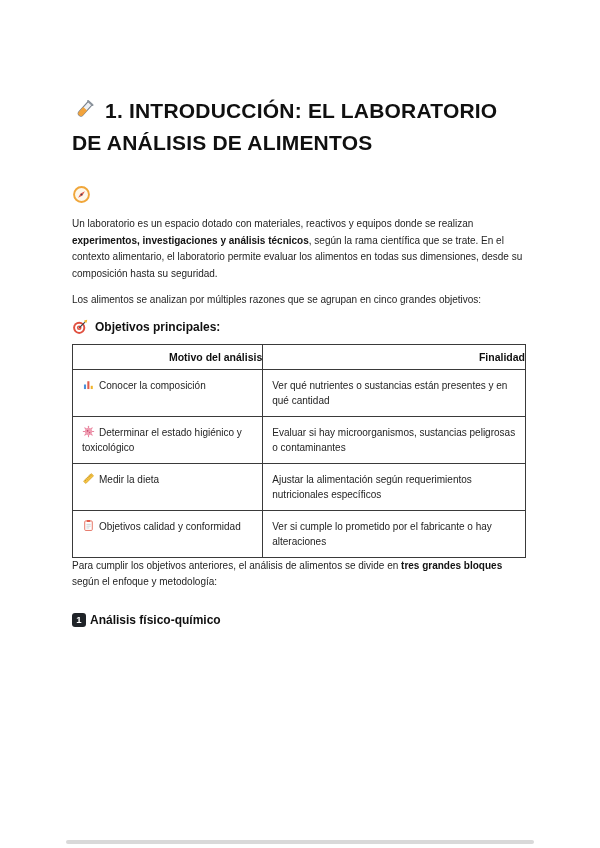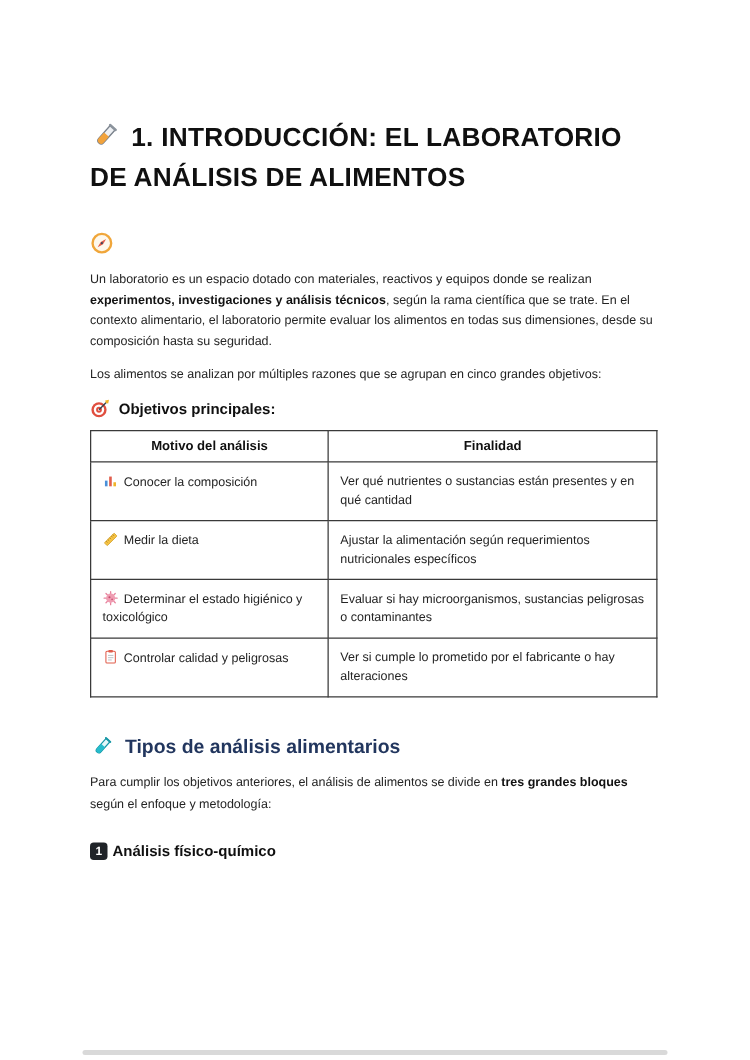--- a/index.html
+++ b/index.html
@@ -29,21 +29,21 @@
   .body strong { font-weight: 700; color: #121212; }
 
   .h3 {
     display: flex; align-items: center; gap: 7px;
     font-size: 12px; font-weight: 700; color: #101010; margin: 8px 0 9px 0;
   }
   .ic-h3 { width: 16px; height: 16px; flex: none; }
 
   .tbl { width: 100%; border-collapse: collapse; margin-top: 2px; }
   .tbl th, .tbl td { border: 1.2px solid #3a3a3a; }
-  .tbl th { font-size: 10.5px; font-weight: 700; text-align: center; padding: 6px 0; color: #101010; margin-left: 48px; }
+  .tbl th { font-size: 10.5px; font-weight: 700; text-align: right; padding: 6px 0; color: #101010; margin-left: 48px; }
   .tbl td { font-size: 10px; line-height: 15px; padding: 8px 9px; vertical-align: top; color: #242424; }
   .tbl td.motivo { width: 42%; }
   .ic-sm { width: 13px; height: 13px; vertical-align: -2.5px; margin-right: 4px; }
 
   .h3b {
     display: flex; align-items: center; gap: 4px;
     font-size: 12px; font-weight: 700; color: #101010; margin: 22px 0 0 0;
   }
   .keycap {
     width: 14px; height: 14px; background: #1f2328; color: #ffffff; flex: none;
@@ -109,76 +109,66 @@
         <tr>
           <td class="motivo"><svg class="ic-sm" viewBox="0 0 20 20">
               <rect x="3" y="10" width="3.2" height="7" fill="#4a90d9"></rect>
               <rect x="8.2" y="5" width="3.2" height="12" fill="#e05c4b"></rect>
               <rect x="13.4" y="12" width="3.2" height="5" fill="#f0b429"></rect>
             </svg><span>Conocer la composición</span></td>
           <td>Ver qué nutrientes o sustancias están presentes y en qué cantidad</td>
         </tr>
         <tr>
           <td class="motivo"><svg class="ic-sm" viewBox="0 0 20 20">
-              <g transform="rotate(-45 10 10)">
-                <rect x="1.5" y="7.6" width="17" height="5" rx="0.8" fill="#f6c344" stroke="#cf9c22" stroke-width="0.9"></rect>
-                <g stroke="#a87b1a" stroke-width="0.9">
-                  <line x1="4.5" y1="7.6" x2="4.5" y2="10"></line>
-                    <line x1="7.5" y1="7.6" x2="7.5" y2="10"></line>
-                  <line x1="10.5" y1="7.6" x2="10.5" y2="10"></line>
-                    <line x1="13.5" y1="7.6" x2="13.5" y2="10"></line>
-                  <line x1="16" y1="7.6" x2="16" y2="10"></line>
-                </g>
-              </g>
-            </svg><span>Medir la dieta</span></td>
-          <td>Ajustar la alimentación según requerimientos nutricionales específicos</td>
-        </tr>
-        <tr>
-          <td class="motivo"><svg class="ic-sm" viewBox="0 0 20 20">
               <g stroke="#e8849e" stroke-width="1.6" stroke-linecap="round">
                 <line x1="10" y1="2" x2="10" y2="4.5"></line>
                   <line x1="10" y1="15.5" x2="10" y2="18"></line>
                 <line x1="2" y1="10" x2="4.5" y2="10"></line>
                   <line x1="15.5" y1="10" x2="18" y2="10"></line>
                 <line x1="4.3" y1="4.3" x2="6.1" y2="6.1"></line>
                   <line x1="13.9" y1="13.9" x2="15.7" y2="15.7"></line>
                 <line x1="15.7" y1="4.3" x2="13.9" y2="6.1"></line>
                   <line x1="4.3" y1="15.7" x2="6.1" y2="13.9"></line>
               </g>
               <circle cx="10" cy="10" r="5.6" fill="#ef9db2"></circle>
               <circle cx="8.6" cy="9" r="1.3" fill="#c64a6d"></circle>
               <circle cx="11.8" cy="11.6" r="1" fill="#c64a6d"></circle>
             </svg><span>Determinar el estado higiénico y toxicológico</span></td>
           <td>Evaluar si hay microorganismos, sustancias peligrosas o contaminantes</td>
         </tr>
         <tr>
           <td class="motivo"><svg class="ic-sm" viewBox="0 0 20 20">
+              <g transform="rotate(-45 10 10)">
+                <rect x="1.5" y="7.6" width="17" height="5" rx="0.8" fill="#f6c344" stroke="#cf9c22" stroke-width="0.9"></rect>
+                <g stroke="#a87b1a" stroke-width="0.9">
+                  <line x1="4.5" y1="7.6" x2="4.5" y2="10"></line>
+                    <line x1="7.5" y1="7.6" x2="7.5" y2="10"></line>
+                  <line x1="10.5" y1="7.6" x2="10.5" y2="10"></line>
+                    <line x1="13.5" y1="7.6" x2="13.5" y2="10"></line>
+                  <line x1="16" y1="7.6" x2="16" y2="10"></line>
+                </g>
+              </g>
+            </svg><span>Medir la dieta</span></td>
+          <td>Ajustar la alimentación según requerimientos nutricionales específicos</td>
+        </tr>
+        <tr>
+          <td class="motivo"><svg class="ic-sm" viewBox="0 0 20 20">
               <rect x="4.2" y="3" width="11.6" height="14.6" rx="1.4" fill="#ffffff" stroke="#e05c4b" stroke-width="1.3"></rect>
               <rect x="7.2" y="1.6" width="5.6" height="3" rx="1" fill="#e05c4b"></rect>
               <g stroke="#aeb6bd" stroke-width="1">
                 <line x1="6.8" y1="8.2" x2="13.4" y2="8.2"></line>
                 <line x1="6.8" y1="11" x2="13.4" y2="11"></line>
                 <line x1="6.8" y1="13.8" x2="11.4" y2="13.8"></line>
               </g>
-            </svg><span>Controlar calidad y peligrosas</span></td>
+            </svg><span>Objetivos calidad y conformidad</span></td>
           <td>Ver si cumple lo prometido por el fabricante o hay alteraciones</td>
         </tr>
       </tbody>
     </table>
 
-    <h2 class="h2 navy">
-      <svg class="ic-md" viewBox="0 0 24 24">
-        <g transform="rotate(42 12 12)">
-          <path d="M9.4 2.6 h5.2 V16.6 a2.6 2.6 0 0 1 -5.2 0 Z" fill="#e3f7fa" stroke="#1797a6" stroke-width="1.2"></path>
-          <path d="M9.4 10.2 h5.2 v6.4 a2.6 2.6 0 0 1 -5.2 0 Z" fill="#25bccc"></path>
-          <rect x="8" y="1.6" width="8" height="2" rx="1" fill="#1797a6"></rect>
-        </g>
-      </svg>
-      <span>Tipos de análisis alimentarios</span>
-    </h2>
 
     <p class="body"><span>Para cumplir los objetivos anteriores, el análisis de alimentos se divide en </span><strong>tres grandes bloques</strong><span> según el enfoque y metodología:</span></p>
 
     <h3 class="h3b">
       <span class="keycap">1</span>
       <span>Análisis físico-químico</span>
     </h3>
 
   </div>
 

